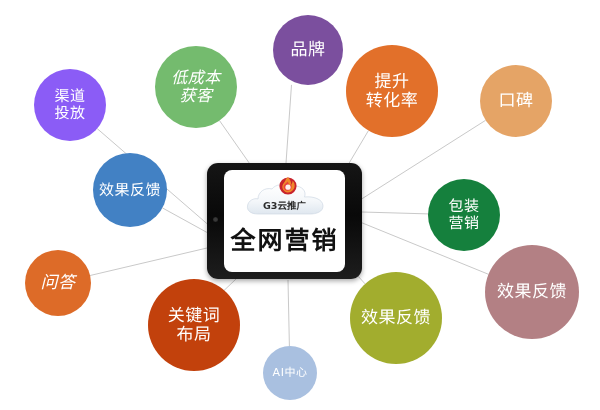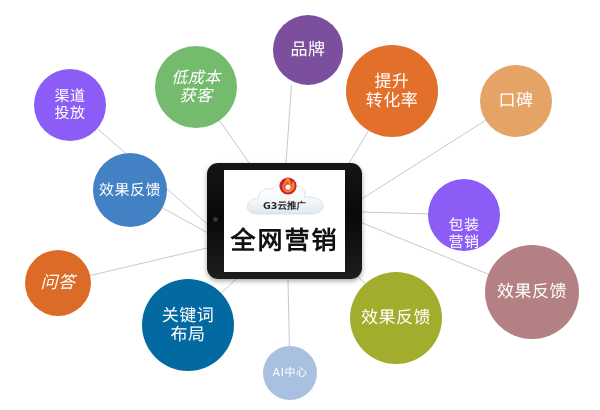--- a/index.html
+++ b/index.html
@@ -59,21 +59,21 @@
     box-shadow: 0 2px 5px rgba(0,0,0,0.35);
     box-sizing: border-box;
   }
   #tablet-screen {
     position: absolute;
     left: 17px;
     top: 7px;
     right: 17px;
     bottom: 7px;
     background: #ffffff;
-    border-radius: 0;
+    border-radius: 8px;
     overflow: hidden;
     display: flex;
     flex-direction: column;
     align-items: center;
     justify-content: flex-start;
   }
   #tablet-camera {
     position: absolute;
     left: 6px;
     top: 54px;
@@ -162,31 +162,31 @@
       <div class="node" style="left: 346px; top: 45px; width: 92px; height: 92px; background: rgb(226, 112, 42); font-size: 17px;">
         <span class="node-label">提升
 转化率</span>
       </div>
       <div class="node" style="left: 480px; top: 65px; width: 72px; height: 72px; background: rgb(229, 164, 102); font-size: 17px;">
         <span class="node-label">口碑</span>
       </div>
       <div class="node" style="left: 93px; top: 153px; width: 74px; height: 74px; background: rgb(66, 129, 196); font-size: 15px;">
         <span class="node-label">效果反馈</span>
       </div>
-      <div class="node" style="left: 428px; top: 179px; width: 72px; height: 72px; background: #8b5cf6; font-size: 15px; align-items: flex-end;">
+      <div class="node" style="left: 428px; top: 179px; width: 72px; height: 72px; background: #15803d; font-size: 15px;">
         <span class="node-label">包装
 营销</span>
       </div>
       <div class="node" style="left: 485px; top: 245px; width: 94px; height: 94px; background: rgb(179, 128, 132); font-size: 17px;">
         <span class="node-label">效果反馈</span>
       </div>
       <div class="node" style="left: 25px; top: 250px; width: 66px; height: 66px; background: rgb(221, 107, 40); font-size: 17px; font-style: italic;">
         <span class="node-label">问答</span>
       </div>
-      <div class="node" style="left: 142px; top: 279px; width: 92px; height: 92px; background: #0369a1; font-size: 17px; text-align: center;">
+      <div class="node" style="left: 148px; top: 279px; width: 92px; height: 92px; background: #c2410c; font-size: 17px; text-align: center;">
         <span class="node-label">关键词
 布局</span>
       </div>
       <div class="node" style="left: 350px; top: 272px; width: 92px; height: 92px; background: rgb(162, 173, 46); font-size: 17px;">
         <span class="node-label">效果反馈</span>
       </div>
       <div class="node" style="left: 263px; top: 346px; width: 54px; height: 54px; background: rgb(169, 192, 224); font-size: 11px;">
         <span class="node-label">AI中心</span>
       </div>
     </div>

